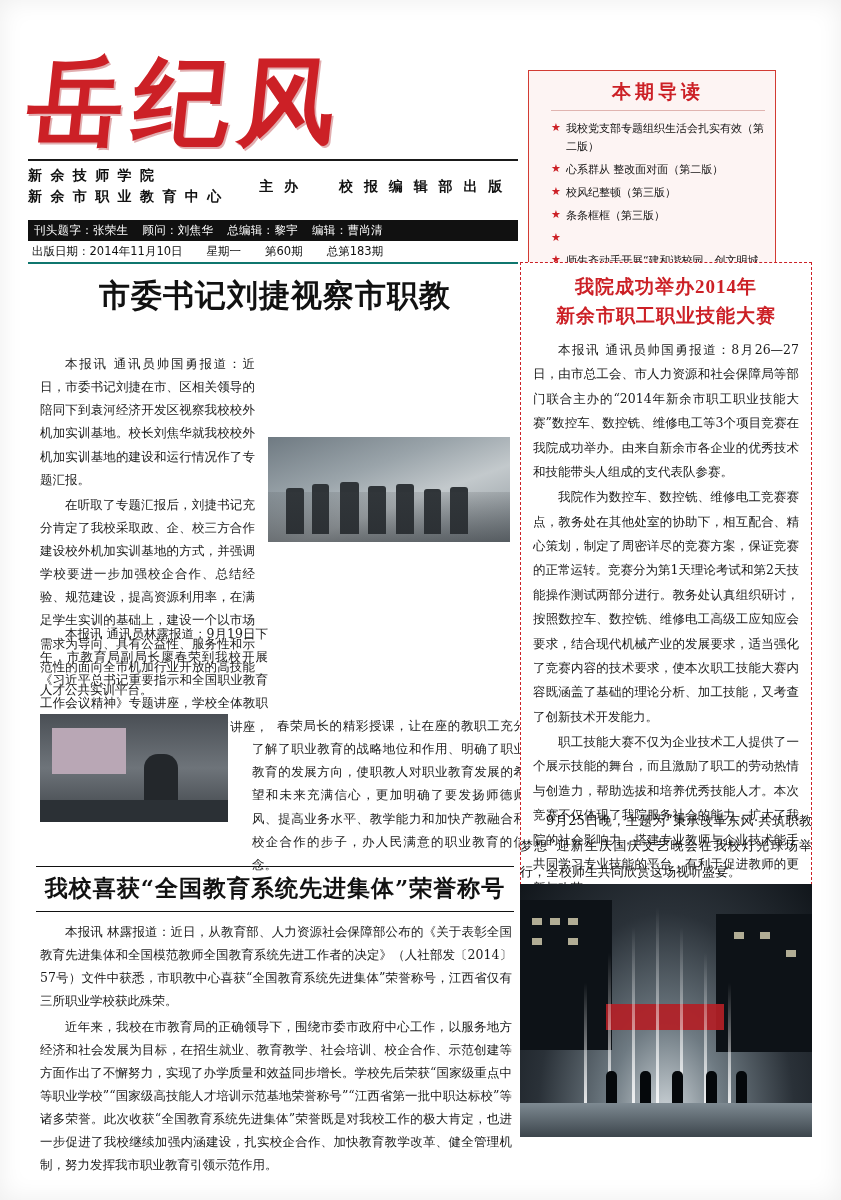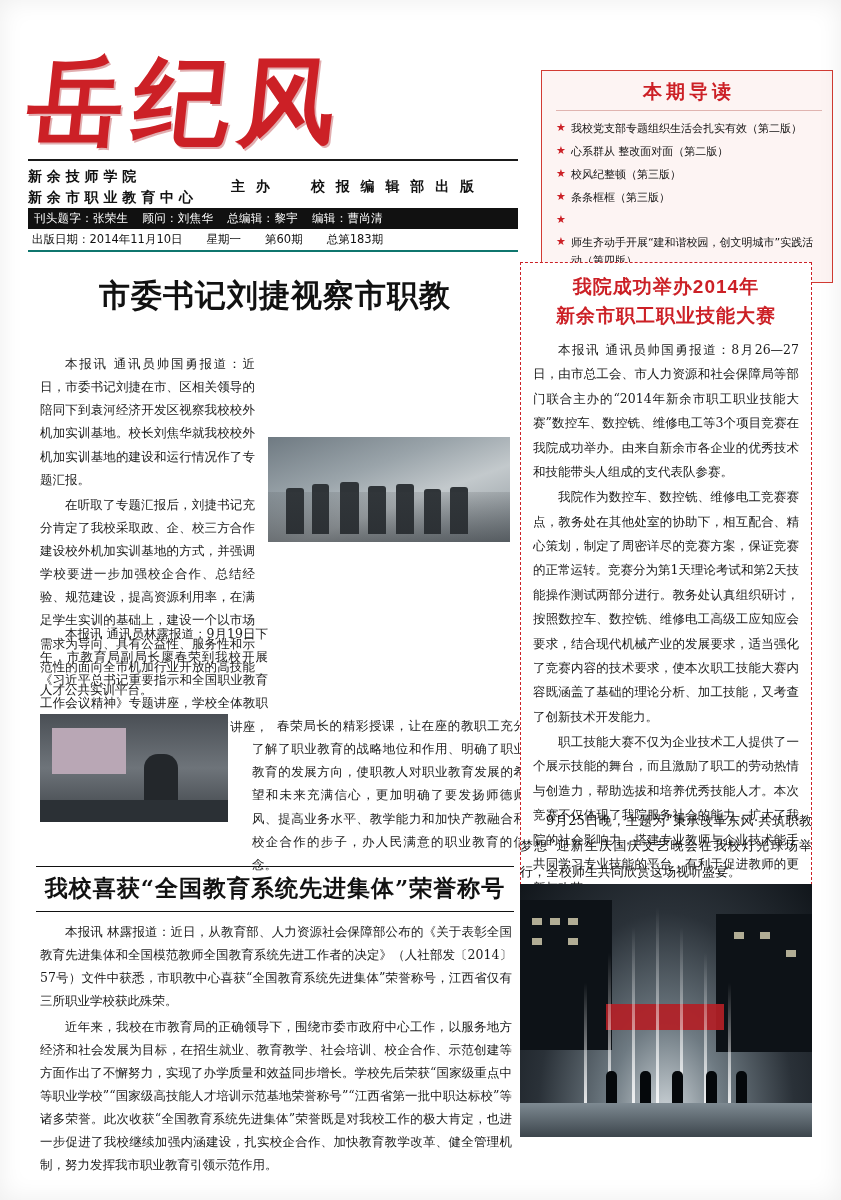--- a/index.html
+++ b/index.html
@@ -29,44 +29,44 @@
   .masthead-rule{
     border-top:2px solid #1a1a1a;
     margin-top:6px;
   }
   .masthead-org{
     display:flex;align-items:center;gap:10px;
     font-size:14px;font-weight:bold;color:#111;
     padding-top:5px;
     font-family:"DejaVu Sans","Liberation Sans",sans-serif;
   }
-  .org-names{line-height:1.5;}
+  .org-names{line-height:1.5;font-family:Liberation Mono, monospace;}
   .org-right{margin-left:28px;letter-spacing:3px;}
   .masthead-credits{
     background:#111;color:#fff;
     font-size:11.5px;
     padding:3px 6px;
-    margin-top:0;
+    margin-top:12px;
     display:flex;gap:14px;flex-wrap:wrap;
     letter-spacing:.3px;
   }
   .masthead-issue{
     font-size:11.5px;
     padding:3px 4px;
     display:flex;gap:24px;
     border-bottom:2px solid #0f766e;
   }
 
   
   .guide{
-    position:absolute;left:541px;top:70px;width:292px;
+    position:absolute;left:528px;top:70px;width:248px;
     border:1px solid #d23b33;
     background:#fdf4f3;
     box-sizing:border-box;
-    padding:8px 10px 10px 14px;
+    padding:8px 10px 10px 22px;
   }
   .guide-title{
     text-align:center;
     font-family:"DejaVu Serif","Liberation Serif",serif;
     font-weight:bold;font-size:19px;color:#cc2026;
     letter-spacing:4px;
     border-bottom:1px solid #e0b4b0;
     padding-bottom:5px;margin-bottom:6px;
   }
   .guide-item{
@@ -146,21 +146,21 @@
   
   .feature{
     position:absolute;left:520px;top:262px;width:292px;
     border:1px dashed #cc2026;
     box-sizing:border-box;
     padding:10px 12px 12px 12px;
     background:#fff;
   }
   .feature-title{
     text-align:center;
-    font-family:Liberation Sans, sans-serif;
+    font-family:Liberation Serif, serif;
     font-weight:bold;font-size:19px;line-height:1.5;color:#cc2026;
     letter-spacing:1px;
     margin-bottom:8px;
   }
   .feature-body{
     font-family:"DejaVu Serif","Liberation Serif",serif;
     font-size:12.5px;line-height:1.95;text-align:justify;color:#1a1a1a;
   }
   .feature-body p{margin:0 0 1px 0;text-indent:2em;}
 

